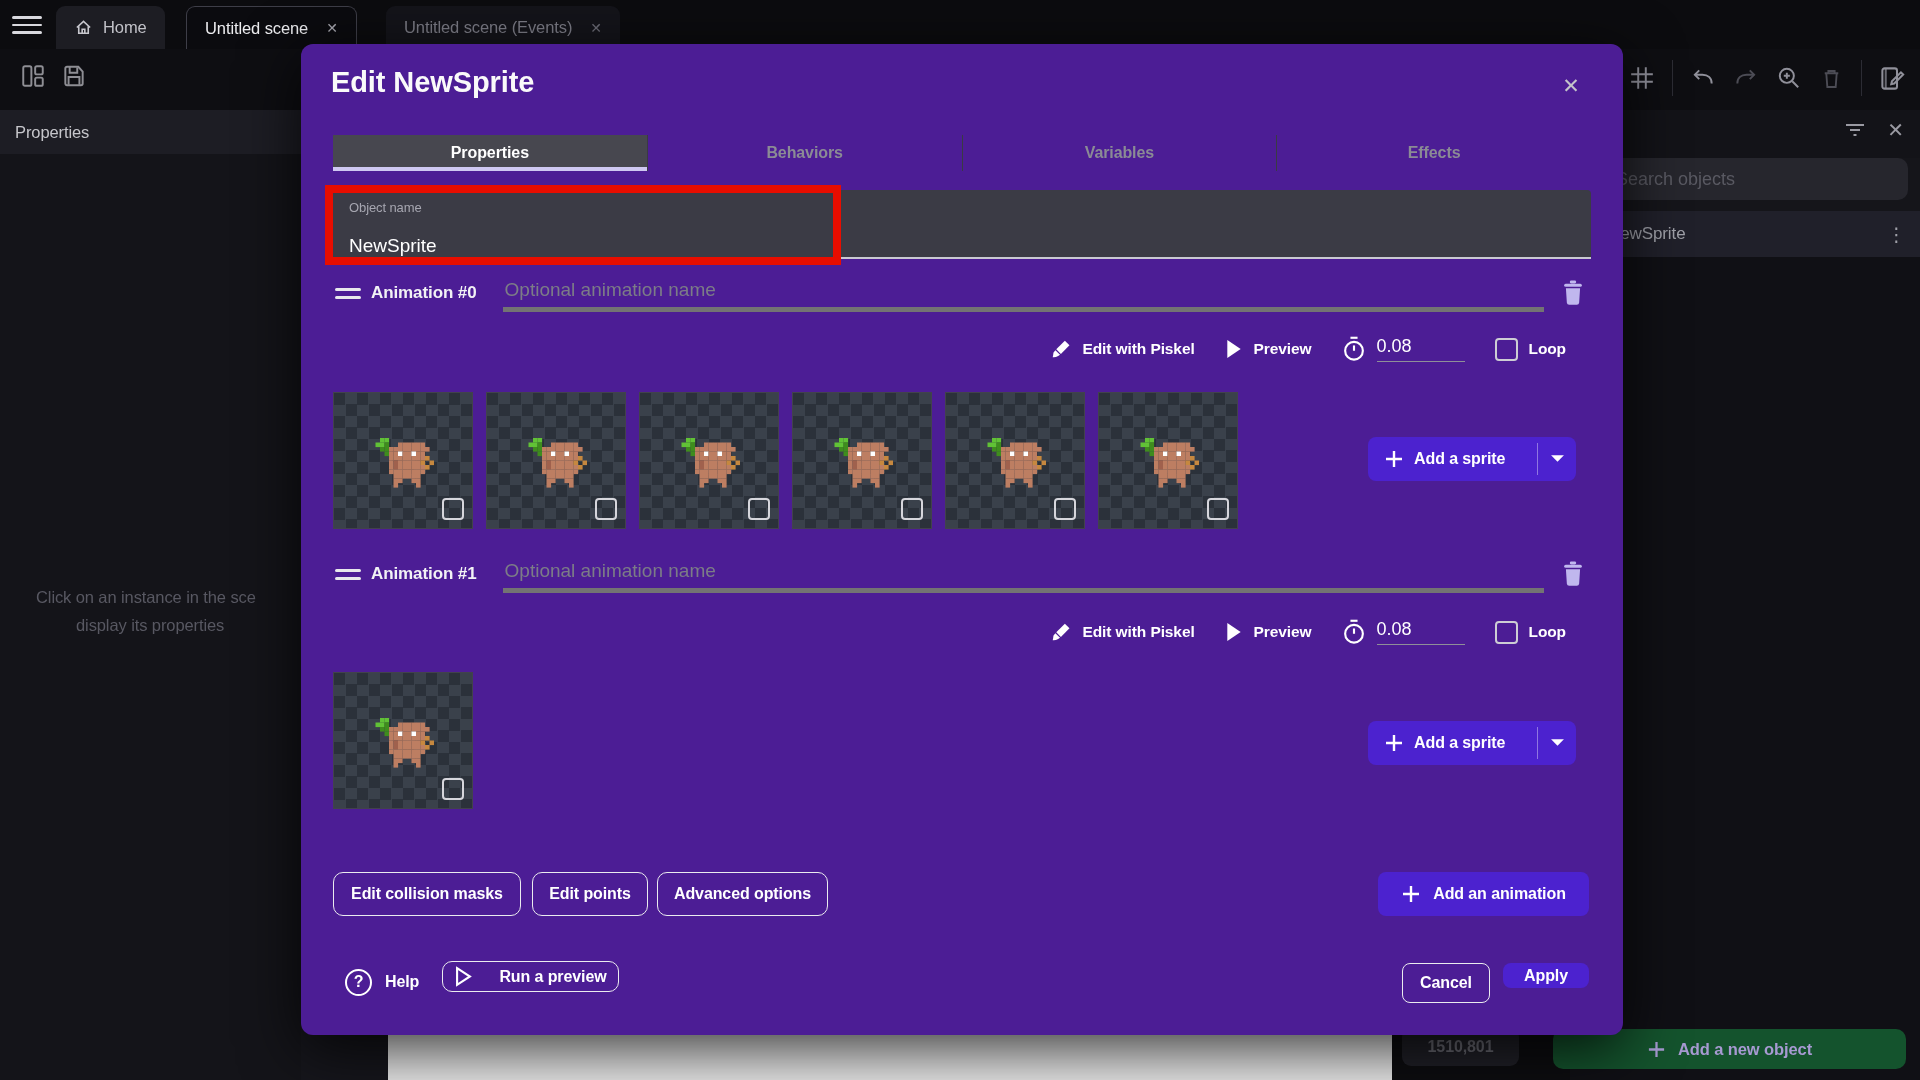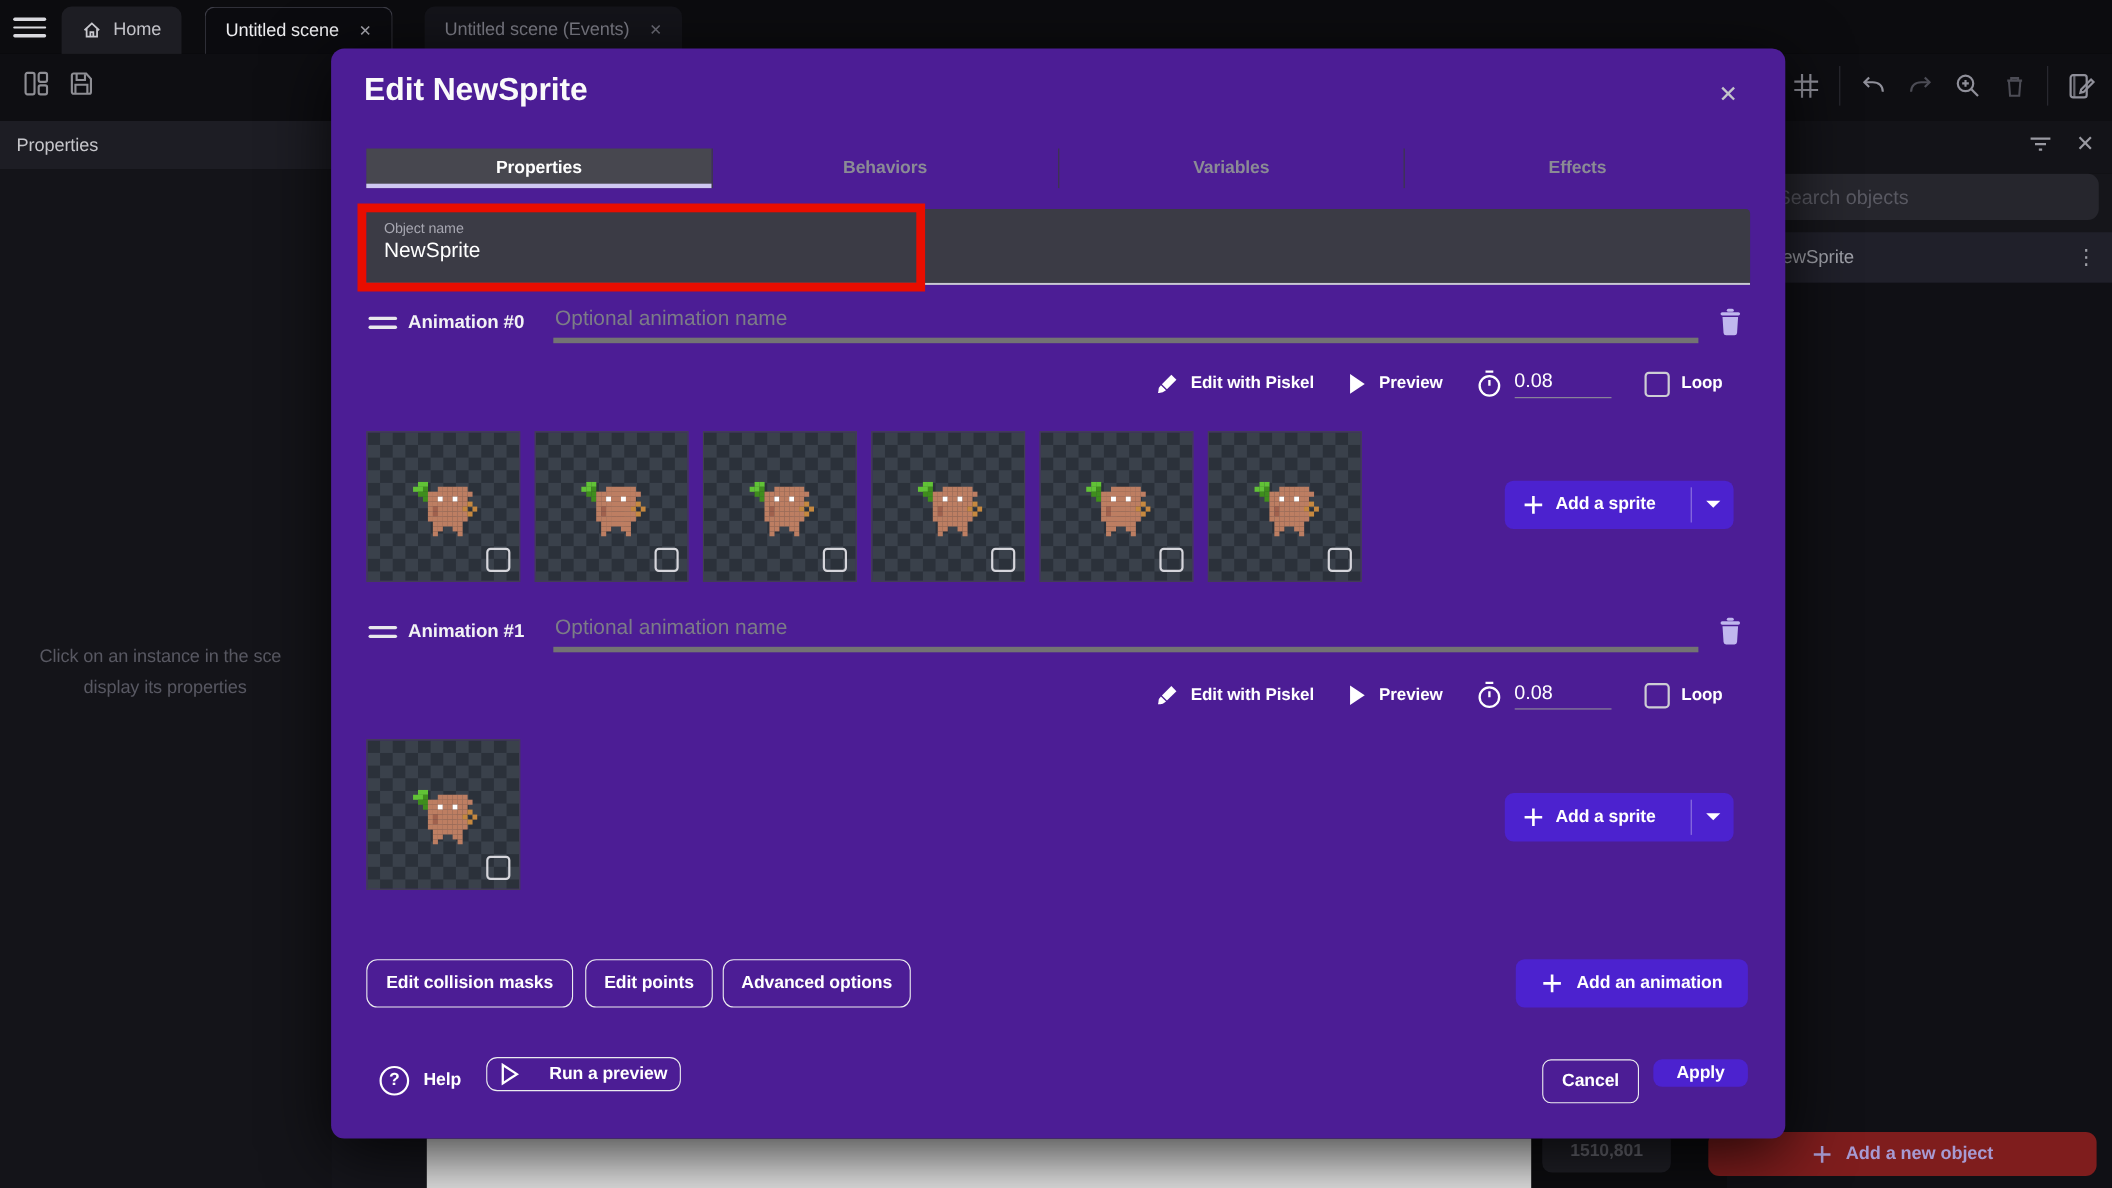--- a/index.html
+++ b/index.html
@@ -30,40 +30,40 @@
   .coords-badge { position:absolute; left:1402px; top:1028px; width:117px; height:38px; background:#202027; border-radius:9px; color:#6b6b74; font-weight:bold; font-size:16px; display:flex; align-items:center; justify-content:center; z-index:2; }
 
   .rp-head { position:absolute; left:1570px; top:110px; width:350px; height:48px; background:#131318; z-index:1; }
   .rp-search-area { position:absolute; left:1570px; top:158px; width:350px; height:53px; background:#15151a; z-index:1; }
   .rp-body { position:absolute; left:1570px; top:211px; width:350px; height:869px; background:#101015; z-index:1; }
   .rp-search { position:absolute; left:1598px; top:158px; width:310px; height:42px; background:#26262d; border:none; border-radius:10px; padding-left:18px; font-size:18px; color:#c9c9cf; z-index:2; font-family:inherit; }
   .rp-search::placeholder { color:#595962; }
   .rp-objrow { position:absolute; left:1590px; top:211px; width:330px; height:46px; background:#20202a; display:flex; align-items:center; z-index:2; cursor:pointer; }
   .rp-objrow .objname { color:#9fa0a8; font-size:17px; padding-left:18px; flex:1; }
   .rp-objrow .dots { color:#9fa0a8; font-size:19px; padding-right:14px; }
-  .rp-add { position:absolute; left:1553px; top:1029px; width:353px; height:40px; background:#7f1d1d; border-radius:10px; color:#a79ad2; font-weight:bold; font-size:16.5px; display:flex; align-items:center; justify-content:center; gap:12px; z-index:2; cursor:pointer; }
+  .rp-add { position:absolute; left:1553px; top:1029px; width:353px; height:40px; background:#14532d; border-radius:10px; color:#a79ad2; font-weight:bold; font-size:16.5px; display:flex; align-items:center; justify-content:center; gap:12px; z-index:2; cursor:pointer; }
 
   .tb-icons { position:absolute; top:55px; right:14px; height:46px; display:flex; align-items:center; gap:17px; z-index:1; color:#90909a; }
   .tb-icons .dim { color:#4c4c55; }
   .tb-sep { width:1px; height:36px; background:#2c2c34; }
   .rp-head-icons { position:absolute; top:118px; right:16px; display:flex; align-items:center; gap:20px; z-index:1; color:#9a9aa2; }
 
   
   .dialog { position:absolute; left:301px; top:44px; width:1322px; height:991px; background:#4c1d95; border-radius:12px; box-shadow:0 14px 60px rgba(0,0,0,0.78); z-index:5; }
   .dlg-title { position:absolute; left:30px; top:22px; font-size:29px; font-weight:bold; color:#fafafa; }
   .dlg-close { position:absolute; left:1252px; top:24px; width:36px; height:36px; color:#c4c4ca; font-size:21px; display:flex; align-items:center; justify-content:center; cursor:pointer; }
 
   .dlg-tabs { position:absolute; left:32px; top:91px; width:1258px; height:36px; display:flex; }
   .dlg-tab { flex:1; display:flex; align-items:center; justify-content:center; font-size:16px; font-weight:bold; color:#8b8b95; border-left:1px solid #3a3a44; cursor:pointer; position:relative; }
   .dlg-tab:first-child { border-left:none; }
   .dlg-tab.active { background:#47474f; color:#ffffff; border-left:none; }
   .dlg-tab.active::after { content:""; position:absolute; left:0; right:0; bottom:0; height:4px; background:#cfc8f2; }
 
   .objname-field { position:absolute; left:32px; top:146px; width:1258px; height:69px; background:#3b3b45; border-bottom:2px solid #c9c9d2; border-radius:4px 4px 0 0; padding:10px 16px 0; }
-  .objname-field label { display:block; font-size:13px; color:#a6a6b0; margin-bottom:3px; }
+  .objname-field label { display:block; font-size:13px; color:#a6a6b0; margin-bottom:20px; }
   .objname-field input { width:100%; background:transparent; border:none; outline:none; color:#ffffff; font-size:19px; font-family:inherit; }
   .red-box { position:absolute; left:24px; top:141px; width:516px; height:80px; border:8px solid #e80d00; z-index:6; pointer-events:none; }
 
   .anim-header { position:absolute; left:34px; width:1253px; height:34px; display:flex; align-items:center; }
   .drag-handle { width:26px; margin-right:10px; display:flex; flex-direction:column; gap:5px; cursor:grab; }
   .drag-handle i { display:block; height:3px; background:#e8e8ec; border-radius:2px; }
   .anim-title { font-size:17px; font-weight:bold; color:#f2f2f5; margin-right:26px; white-space:nowrap; }
   .anim-name-input { flex:1; background:transparent; border:none; border-bottom:5px solid #737373; outline:none; color:#e8e8ec; font-size:19px; font-family:inherit; padding:4px 2px 6px; margin-right:14px; }
   .anim-name-input::placeholder { color:#7c7c87; }
   .trash-btn { width:30px; height:30px; display:flex; align-items:center; justify-content:center; cursor:pointer; color:#c0b7ee; }

